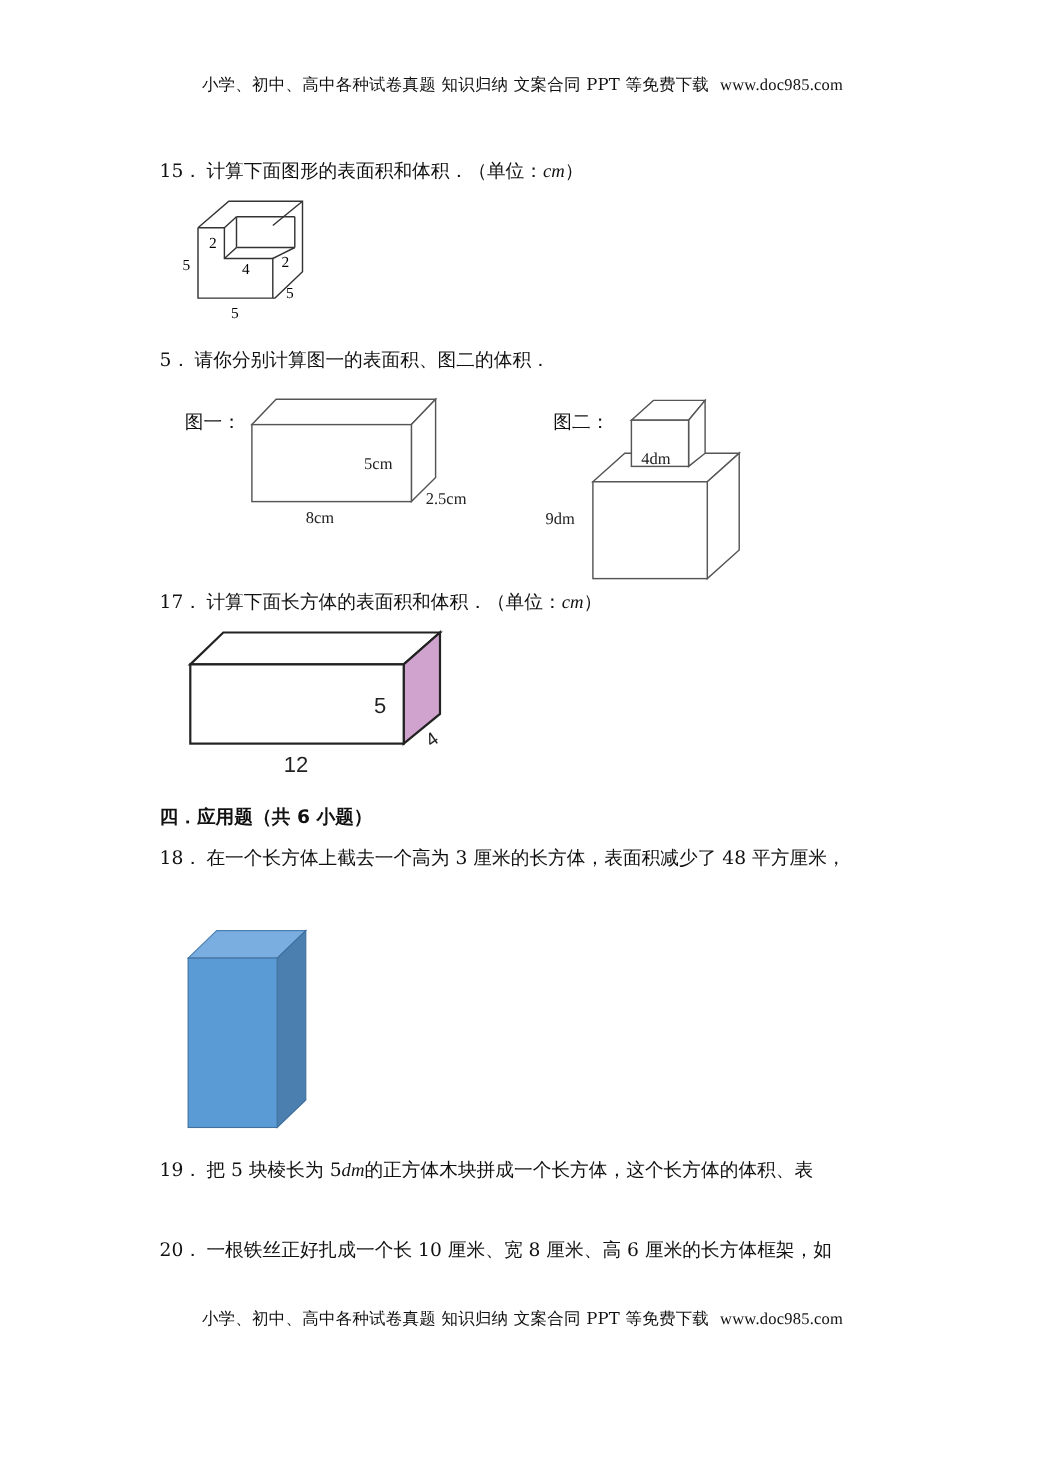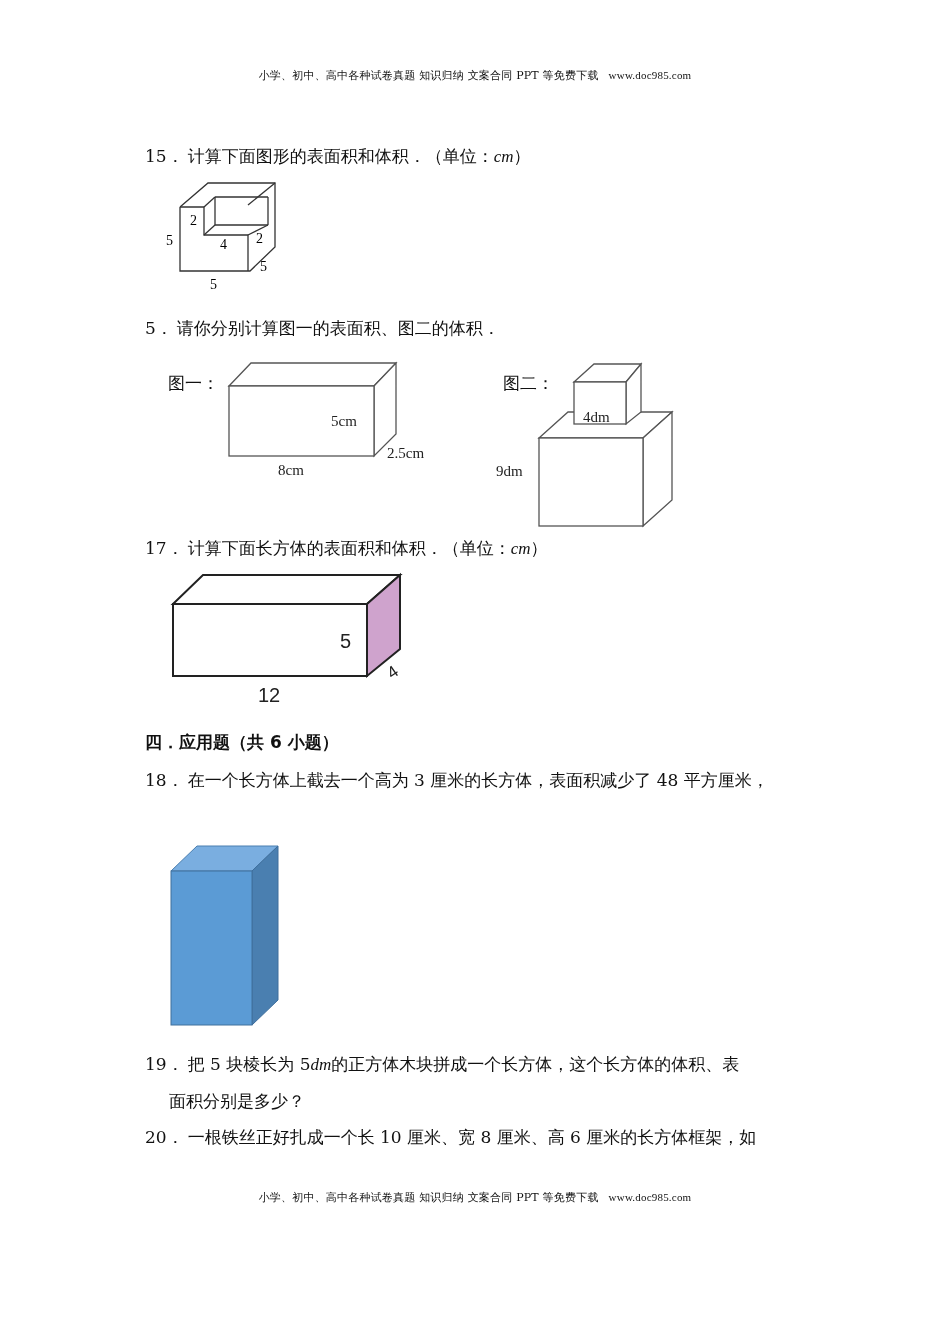--- a/index.html
+++ b/index.html
@@ -3,21 +3,21 @@
 <meta charset="utf-8">
 <style>
   html, body { margin: 0; padding: 0; background: #ffffff; }
   body {
     width: 950px; height: 1344px; position: relative; overflow: hidden;
     font-family: "DejaVu Serif", "Liberation Serif", serif;
     color: #111;
   }
   .watermark {
     position: absolute; left: 0; width: 950px; text-align: center;
-    font-size: 11px; color: #111; letter-spacing: 0.2px;
+    font-size: 15px; color: #111; letter-spacing: 0.2px;
     font-family: "DejaVu Serif", "Liberation Serif", serif;
   }
   .wm-top { top: 68px; }
   .wm-bottom { top: 1190px; }
   .wm-url { margin-left: 10px; font-family: "Liberation Serif", serif; }
   .q {
     position: absolute; left: 145px; font-size: 17px; line-height: 36px;
     white-space: nowrap;
   }
   .q .num { margin-right: 4px; }
@@ -127,21 +127,20 @@
 <div class="fig" style="left:168px; top:843px;">
   <svg width="115" height="185" viewBox="0 0 115 185">
     <polygon points="3,28 29,3 110,3 84,28" fill="#7aaee0" stroke="#4a7fb0" stroke-width="1"></polygon>
     <polygon points="84,28 110,3 110,157 84,182" fill="#4a7fb0" stroke="#3e6e9c" stroke-width="1"></polygon>
     <rect x="3" y="28" width="81" height="154" fill="#5b9bd5" stroke="#41719c" stroke-width="1"></rect>
   </svg>
 </div>
 
 <div class="q" style="top:1046px;">
   <span class="num">19．</span><span>把 5 块棱长为 5</span><span class="unit-it">dm</span><span>的正方体木块拼成一个长方体，这个长方体的体积、表</span>
-  <span class="indent">面积分别是多少？</span>
 </div>
 
 <div class="q" style="top:1119px;">
   <span class="num">20．</span><span>一根铁丝正好扎成一个长 10 厘米、宽 8 厘米、高 6 厘米的长方体框架，如</span>
 </div>
 
 <div class="watermark wm-bottom">
   <span>小学、初中、高中各种试卷真题 知识归纳 文案合同 PPT 等免费下载</span><span class="wm-url">www.doc985.com</span>
 </div>
 

